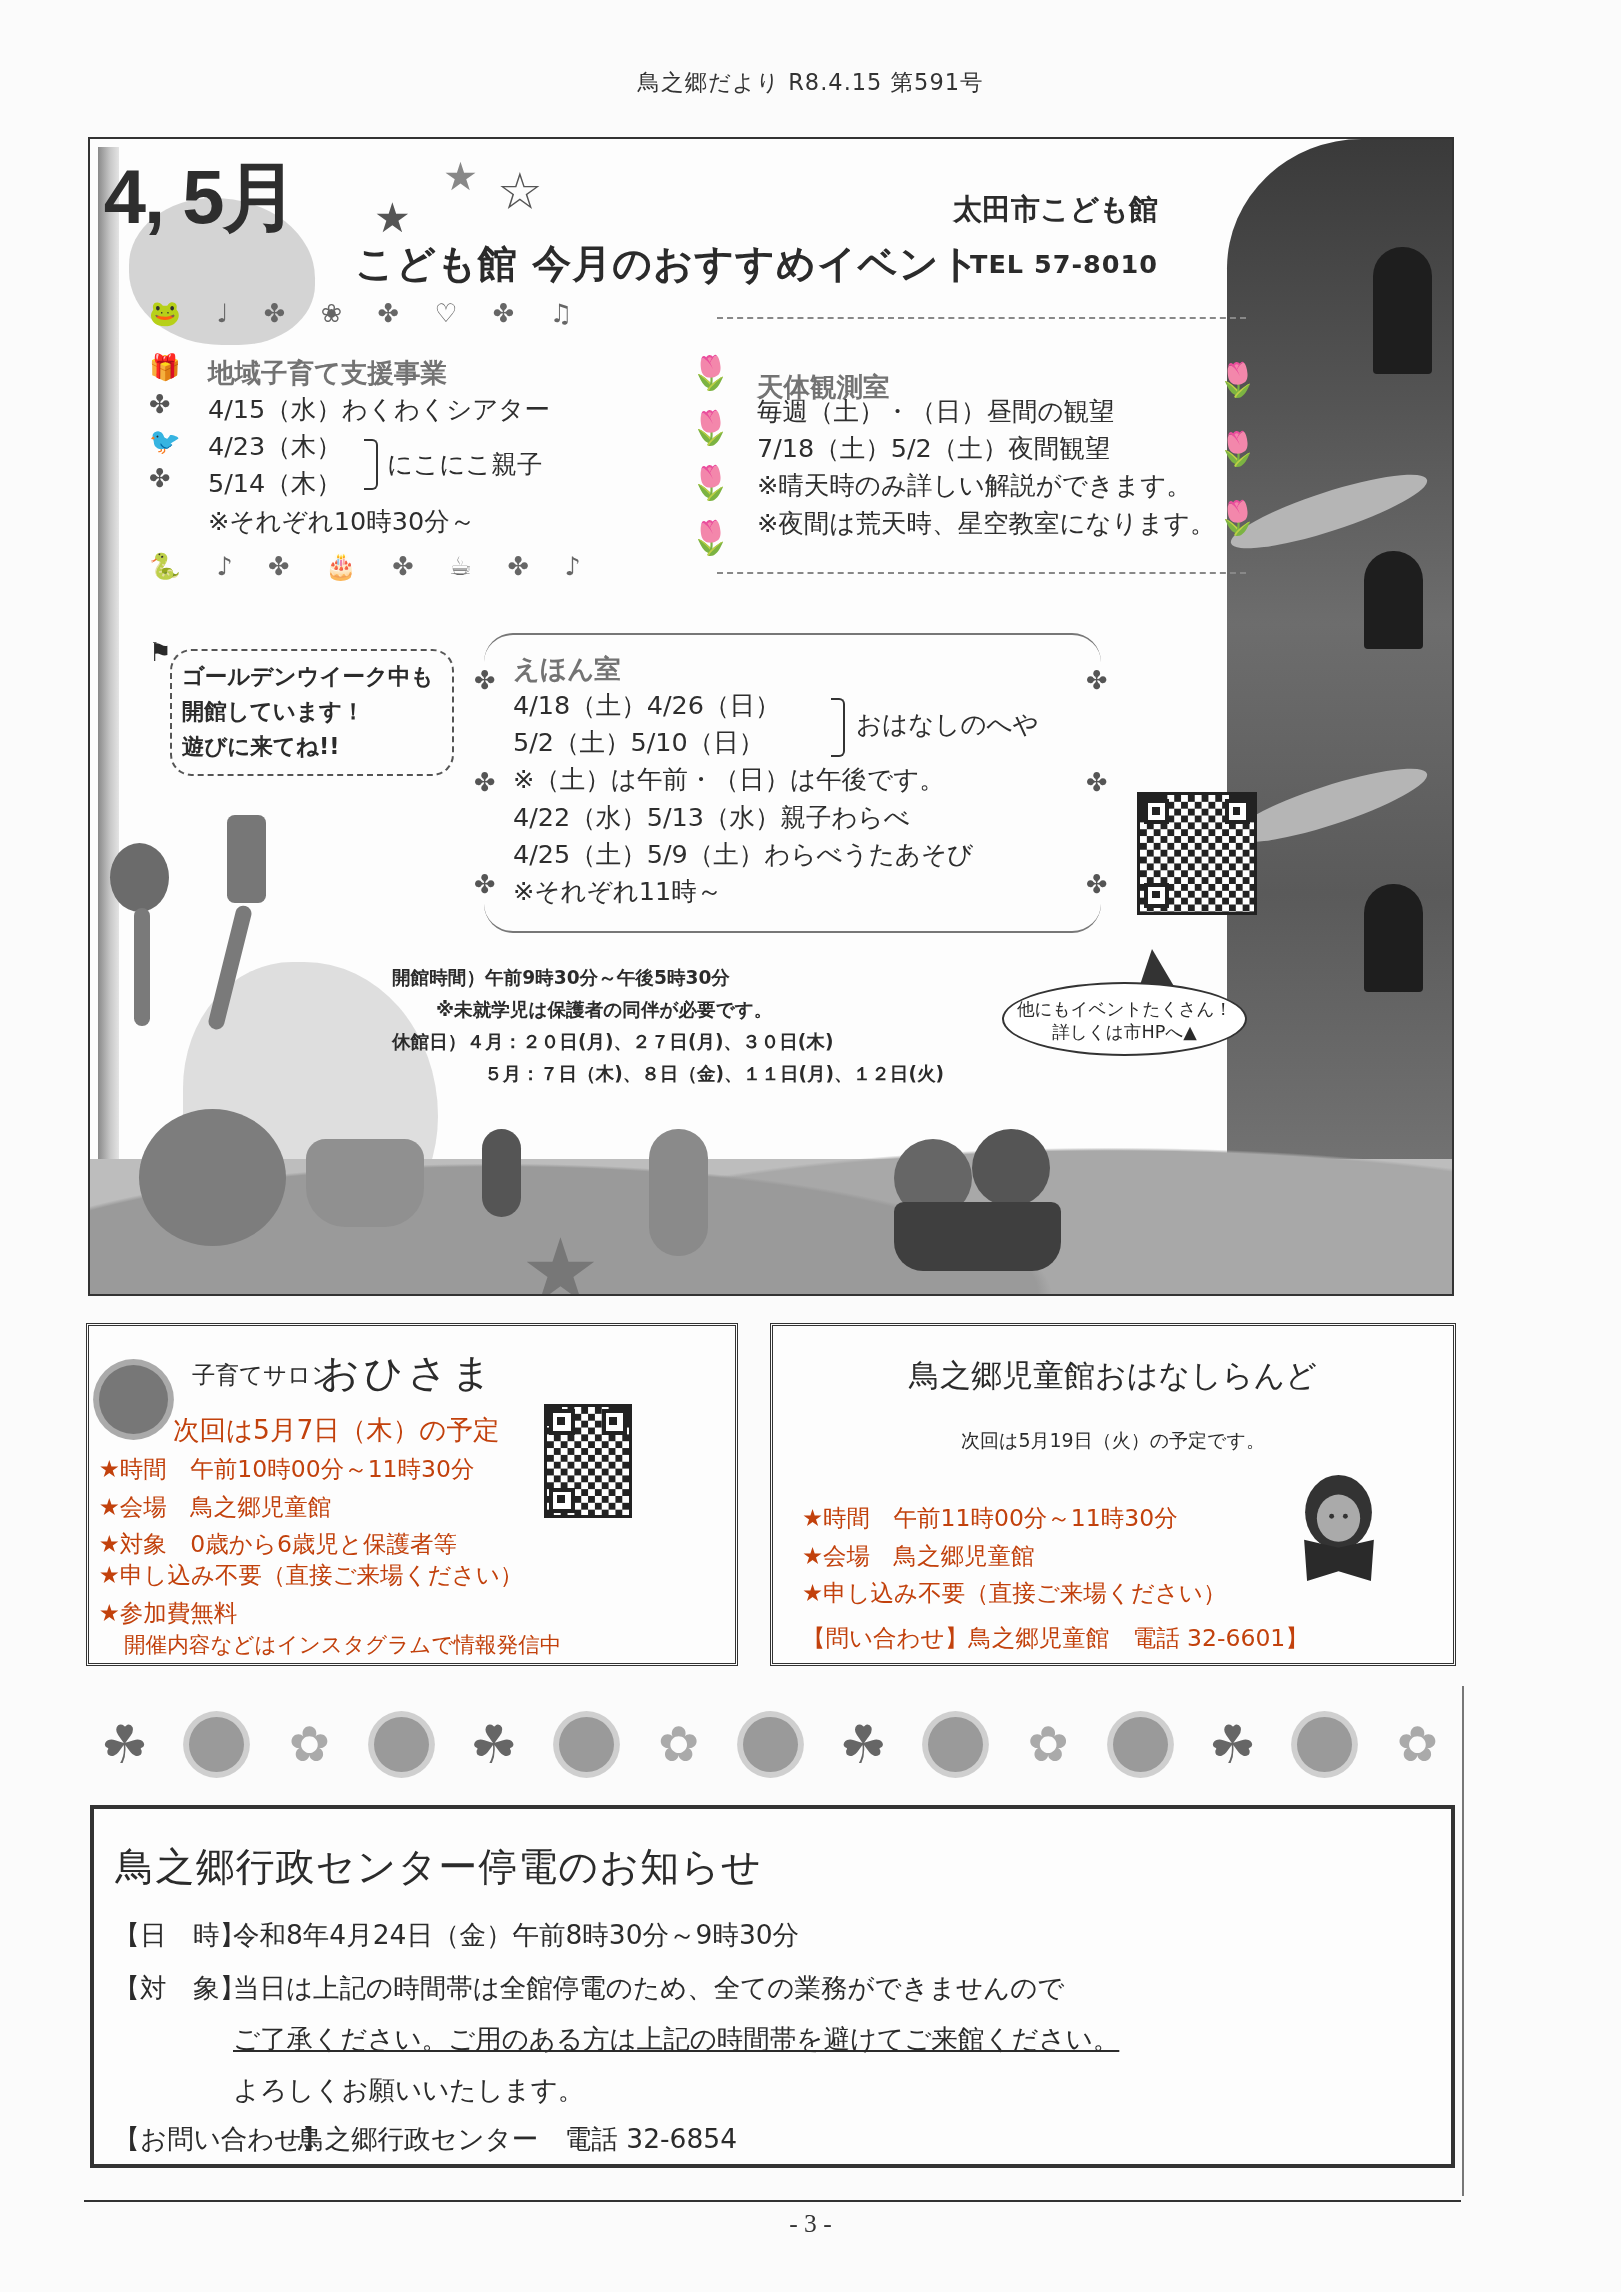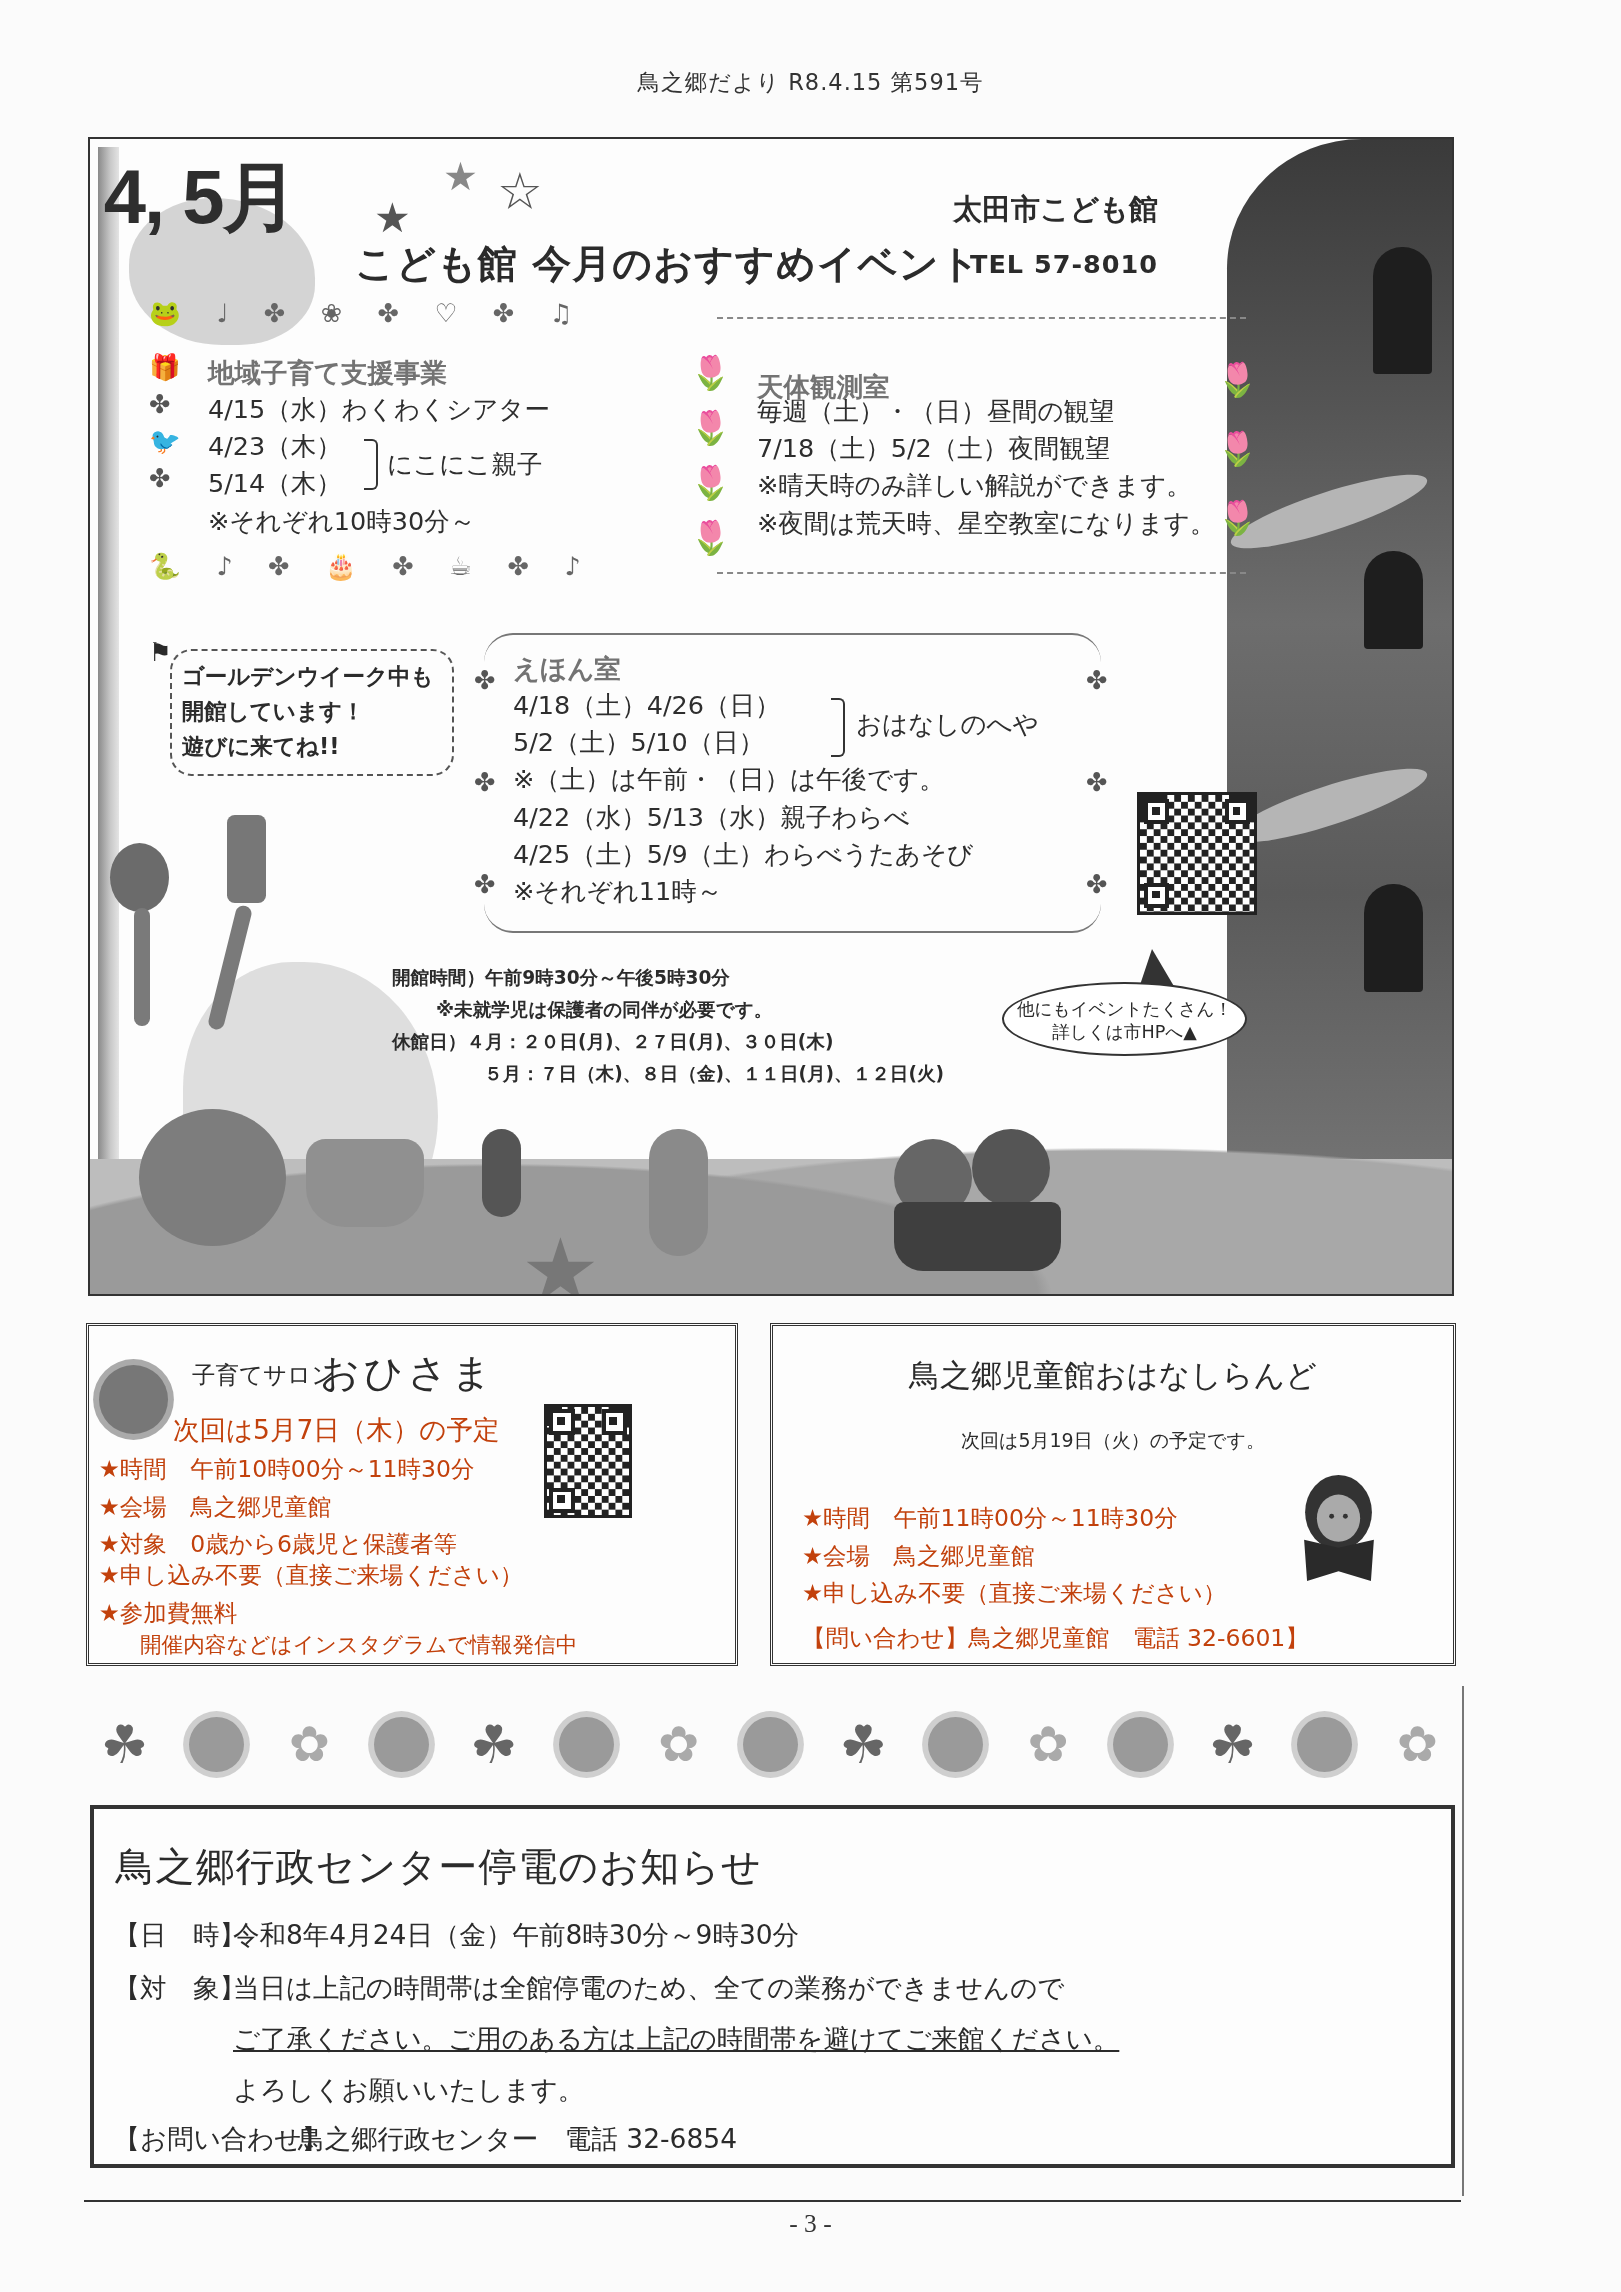--- a/index.html
+++ b/index.html
@@ -192,21 +192,21 @@
 <div class="abs box salon">
   <div class="abs sun"></div>
   <div class="abs t1">子育てサロン</div>
   <div class="abs t2">おひさま</div>
   <div class="abs bl" style="left:84px;top:86px;font-size:26.5px;">次回は5月7日（木）の予定</div>
   <div class="abs bl" style="left:9.8px;top:127px;">★時間　午前10時00分～11時30分</div>
   <div class="abs bl" style="left:9.8px;top:165px;">★会場　鳥之郷児童館</div>
   <div class="abs bl" style="left:9.8px;top:202px;">★対象　0歳から6歳児と保護者等</div>
   <div class="abs bl" style="left:9.8px;top:233px;">★申し込み不要（直接ご来場ください）</div>
   <div class="abs bl" style="left:9.8px;top:271px;">★参加費無料</div>
-  <div class="abs bl" style="left:35px;top:304px;font-size:21.6px;margin-left:16px;">開催内容などはインスタグラムで情報発信中</div>
+  <div class="abs bl" style="left:35px;top:304px;font-size:21.6px;">開催内容などはインスタグラムで情報発信中</div>
   <div class="abs qr" style="left:455px;top:78px;width:88px;height:114px;">
     <div class="fp" style="left:2px;top:2px;"></div>
     <div class="fp" style="right:2px;top:2px;"></div>
     <div class="fp" style="left:2px;bottom:2px;"></div>
   </div>
 </div>
 
 <div class="abs box ohanashi">
   <div class="abs tt">鳥之郷児童館おはなしらんど</div>
   <div class="abs nx">次回は5月19日（火）の予定です。</div>

